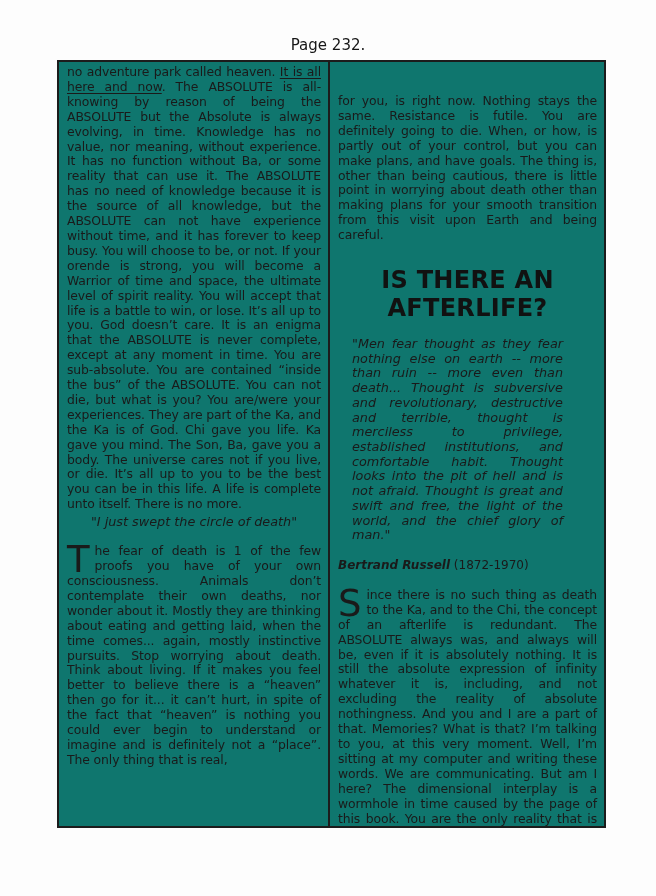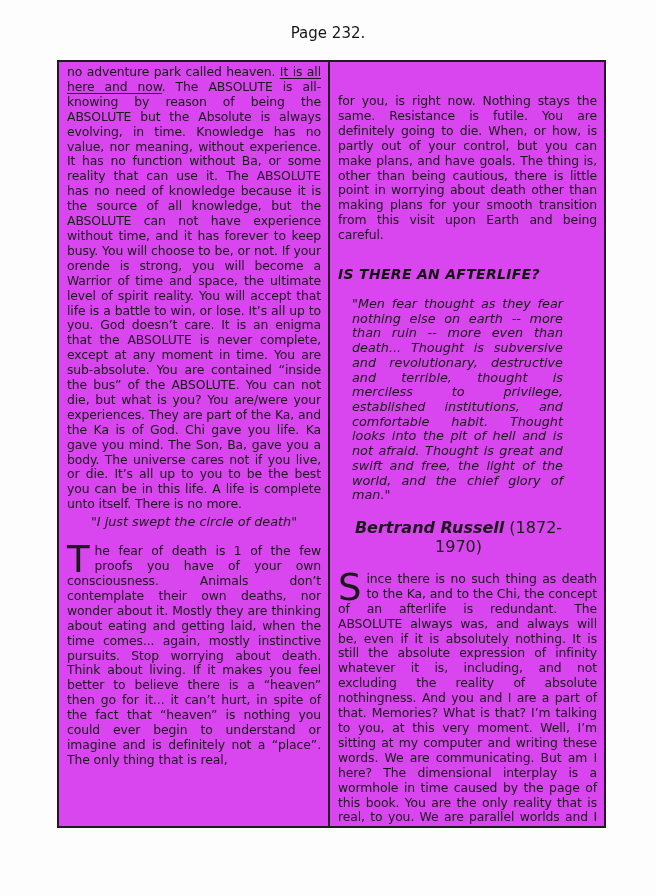--- a/index.html
+++ b/index.html
@@ -12,37 +12,37 @@
     color: #1a1a1a;
     overflow: hidden;
   }
   .page {
     position: relative;
     width: 656px;
     height: 896px;
   }
   .page-header {
     position: absolute;
-    top: 24px;
+    top: 36px;
     left: 0;
     width: 100%;
     text-align: center;
     font-size: 15px;
     color: #161616;
   }
   .content-box {
     position: absolute;
     left: 57px;
     top: 60px;
     width: 549px;
     height: 768px;
     border: 2px solid #1c1c1c;
     box-sizing: border-box;
     display: flex;
-    background: #d946ef;
+    background: #0f766e;
   }
   .col {
     box-sizing: border-box;
     overflow: hidden;
     padding: 3px 7px 0 8px;
   }
   .col-left {
     width: 271px;
     border-right: 2px solid #1c1c1c;
   }
@@ -52,44 +52,44 @@
   }
   .body-text {
     margin: 0;
     font-size: 12.4px;
     line-height: 14.9px;
     text-align: justify;
     letter-spacing: -0.1px;
   }
   .underline { text-decoration: underline; text-underline-offset: 2px; }
   .section-heading {
-    font-size: 14px;
+    font-size: 24px;
     font-weight: bold;
+    text-align: center;
     letter-spacing: 0.3px;
     color: #111;
-    font-style: italic;
   }
   .col-left .section-heading  { margin: 21px 0 17px 0; }
   .col-right .section-heading { margin: 23px 0 15px 0; }
   .quote-center {
     font-style: italic;
     font-size: 12.8px;
     text-align: center;
     margin: 2px 0 15px 0;
   }
   .quote-block {
     font-style: italic;
     font-size: 12.8px;
     line-height: 14.7px;
     text-align: justify;
     margin: 2px 34px 15px 14px;
   }
   .attribution {
-    font-size: 16px;
-    text-align: center;
+    font-size: 12px;
+    text-align: left;
     margin: 0 30px 14px 0;
   }
   .col-right .attribution { margin: 2px 18px 16px 0; }
   .attr-name {
     font-weight: bold;
     font-style: italic;
   }
   .attr-dates { font-style: normal; font-weight: normal; }
   .attribution.all-bold { font-weight: bold; font-style: italic; }
   .dropcap-para { margin-top: 2px; }

